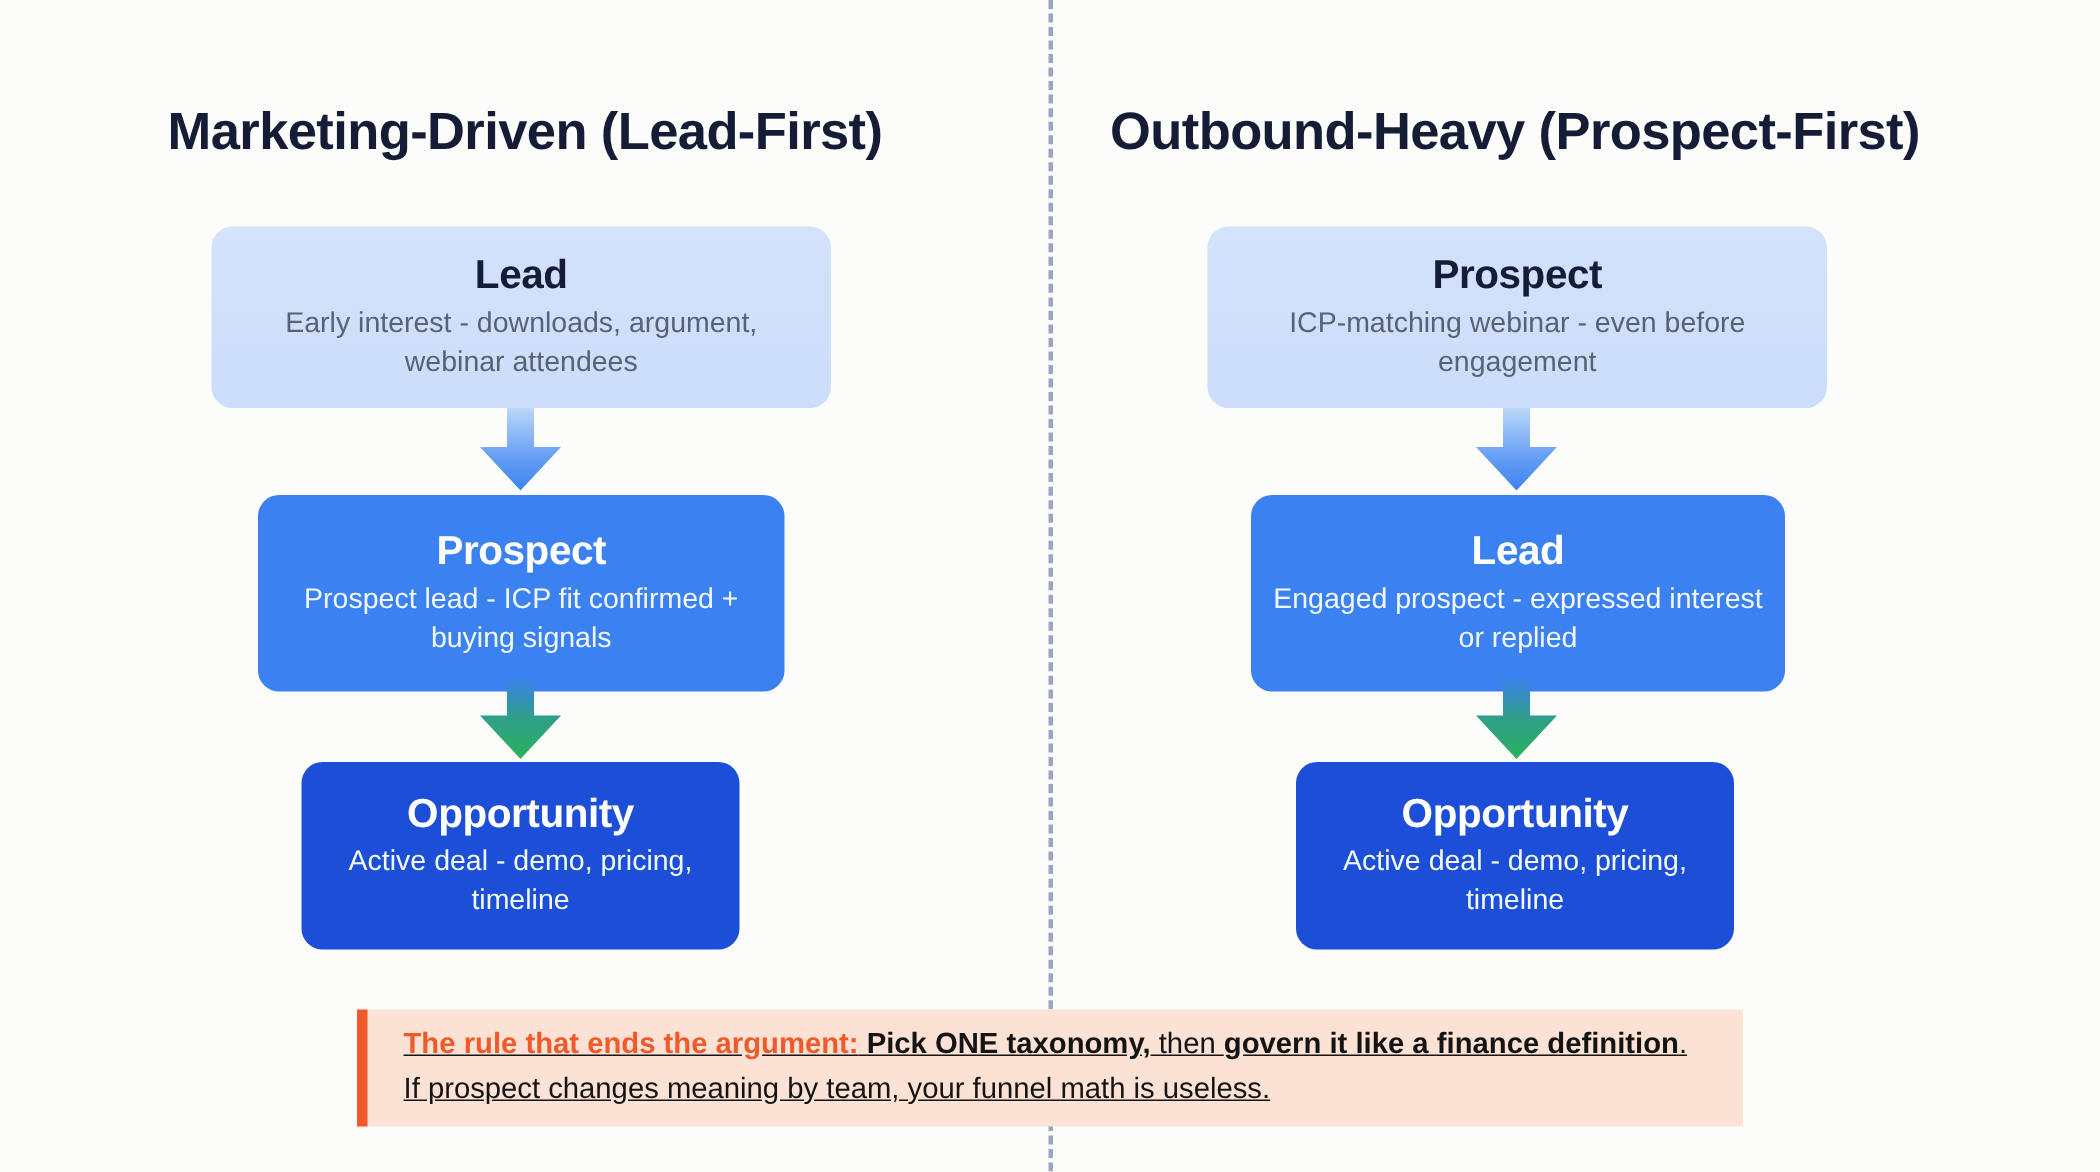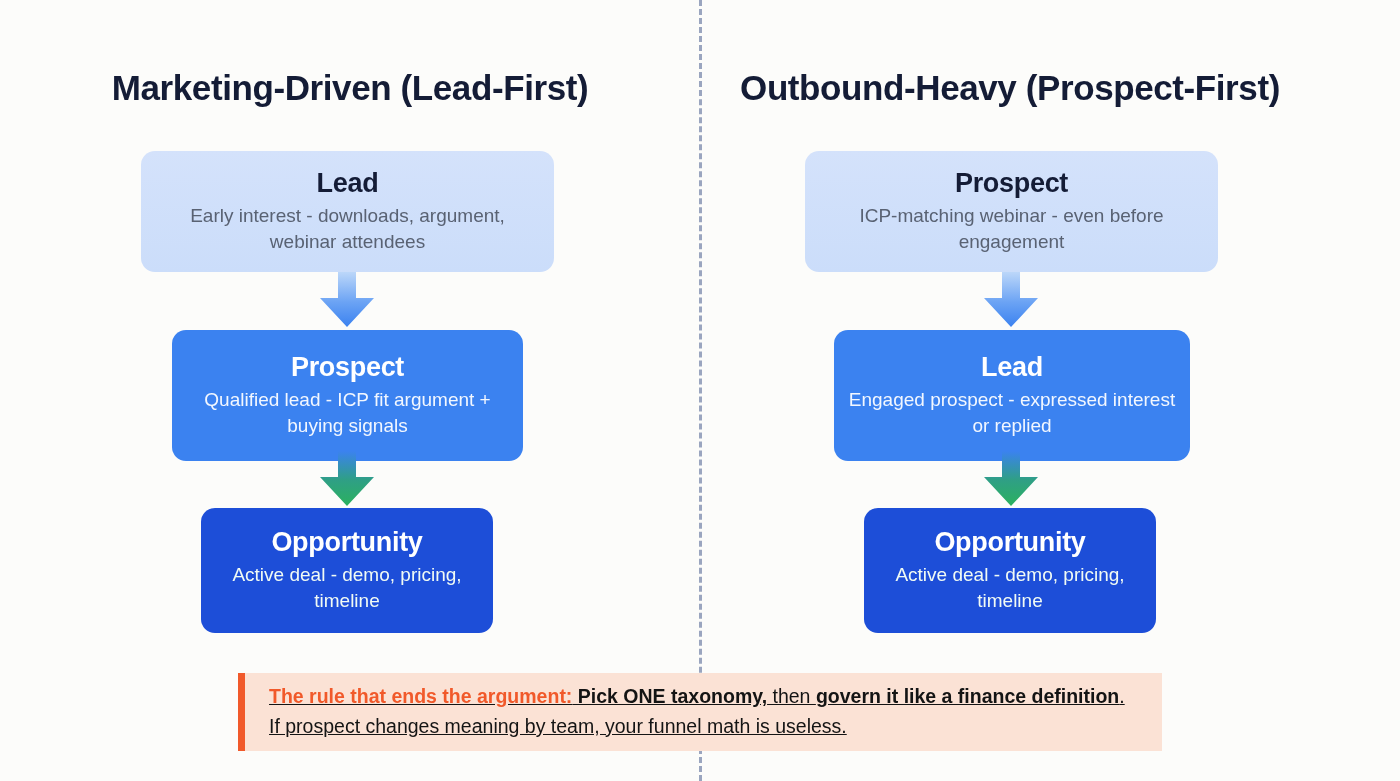--- a/index.html
+++ b/index.html
@@ -182,21 +182,21 @@
               <stop offset="55%" stop-color="#6ba3f4"></stop>
               <stop offset="100%" stop-color="#3b82f0"></stop>
             </linearGradient>
           </defs>
           <path d="M22 0 H40 V26 H58 L31 55 L4 26 H22 Z" fill="url(#lgA1)"></path>
         </svg>
       </div>
 
       <div class="node step2">
         <div class="n-title">Prospect</div>
-        <div class="n-desc">Qualified lead - ICP fit argument + buying signals</div>
+        <div class="n-desc">Prospect lead - ICP fit confirmed + buying signals</div>
       </div>
 
       <div class="arrow a2">
         <svg width="62" height="58" viewBox="0 0 62 58" xmlns="http://www.w3.org/2000/svg">
           <defs>
             <linearGradient id="lgA2" x1="0" y1="0" x2="0" y2="1">
               <stop offset="0%" stop-color="#3b82f0"></stop>
               <stop offset="52%" stop-color="#2f9f86"></stop>
               <stop offset="100%" stop-color="#2bb15e"></stop>
             </linearGradient>

